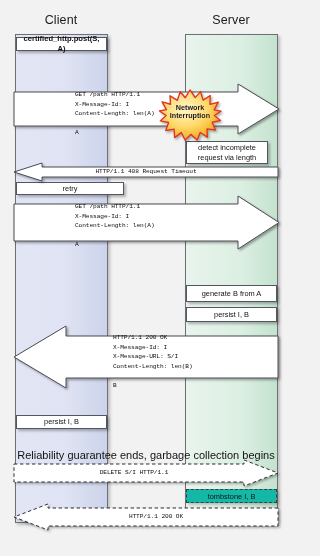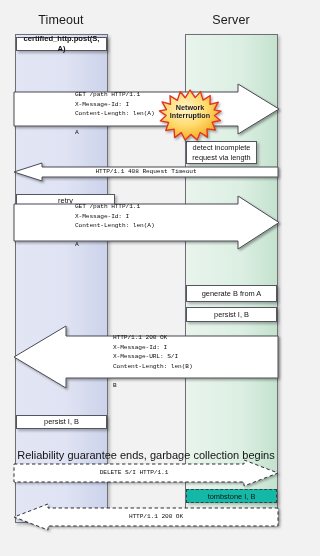--- a/index.html
+++ b/index.html
@@ -115,34 +115,34 @@
     font-size: 7.4px;
     color: #121212;
     box-shadow: 1.5px 1.5px 2.5px rgba(0,0,0,0.2);
   }
 </style>
 </head>
 <body>
 
 <div id="diagram">
 
-  <div class="lane-title" style="left:14px; top:13px; width:94px;">Timeout</div>
+  <div class="lane-title" style="left:14px; top:13px; width:94px;">Client</div>
   <div class="lane-title" style="left:184px; top:13px; width:94px;">Server</div>
 
   <div class="lane lane-gradient-client" style="left:15px; top:34px; width:93px; height:489px;"></div>
   <div class="lane lane-gradient-server" style="left:185px; top:34px; width:93px; height:489px;"></div>
 
   <div class="act" style="left:16px; top:37px; width:91px; height:14px; font-size:7.6px;font-weight:bold;">certified_http.post(S, A)</div>
 
 
-  <div class="act" style="left:16px; top:194px; width:99px; height:13px;">retry</div>
+  <div class="act" style="left:16px; top:182px; width:108px; height:13px;">retry</div>
 
   <div class="act" style="left:16px; top:415px; width:91px; height:14px;">persist I, B</div>
 
-  <div class="act" style="left:186px; top:141px; width:71px; height:23px; white-space:pre-line;">detect incomplete
+  <div class="act" style="left:186px; top:141px; width:82px; height:23px; white-space:pre-line;">detect incomplete
 request via length</div>
 
 
   <div class="act" style="left:186px; top:285px; width:91px; height:17px;">generate B from A</div>
 
   <div class="act" style="left:186px; top:307px; width:91px; height:15px;">persist I, B</div>
 
   <div class="msg" style="left:14px; top:84px; width:266px; height:50px;">
     <svg width="266" height="50" viewBox="0 0 266 50">
       <defs>

